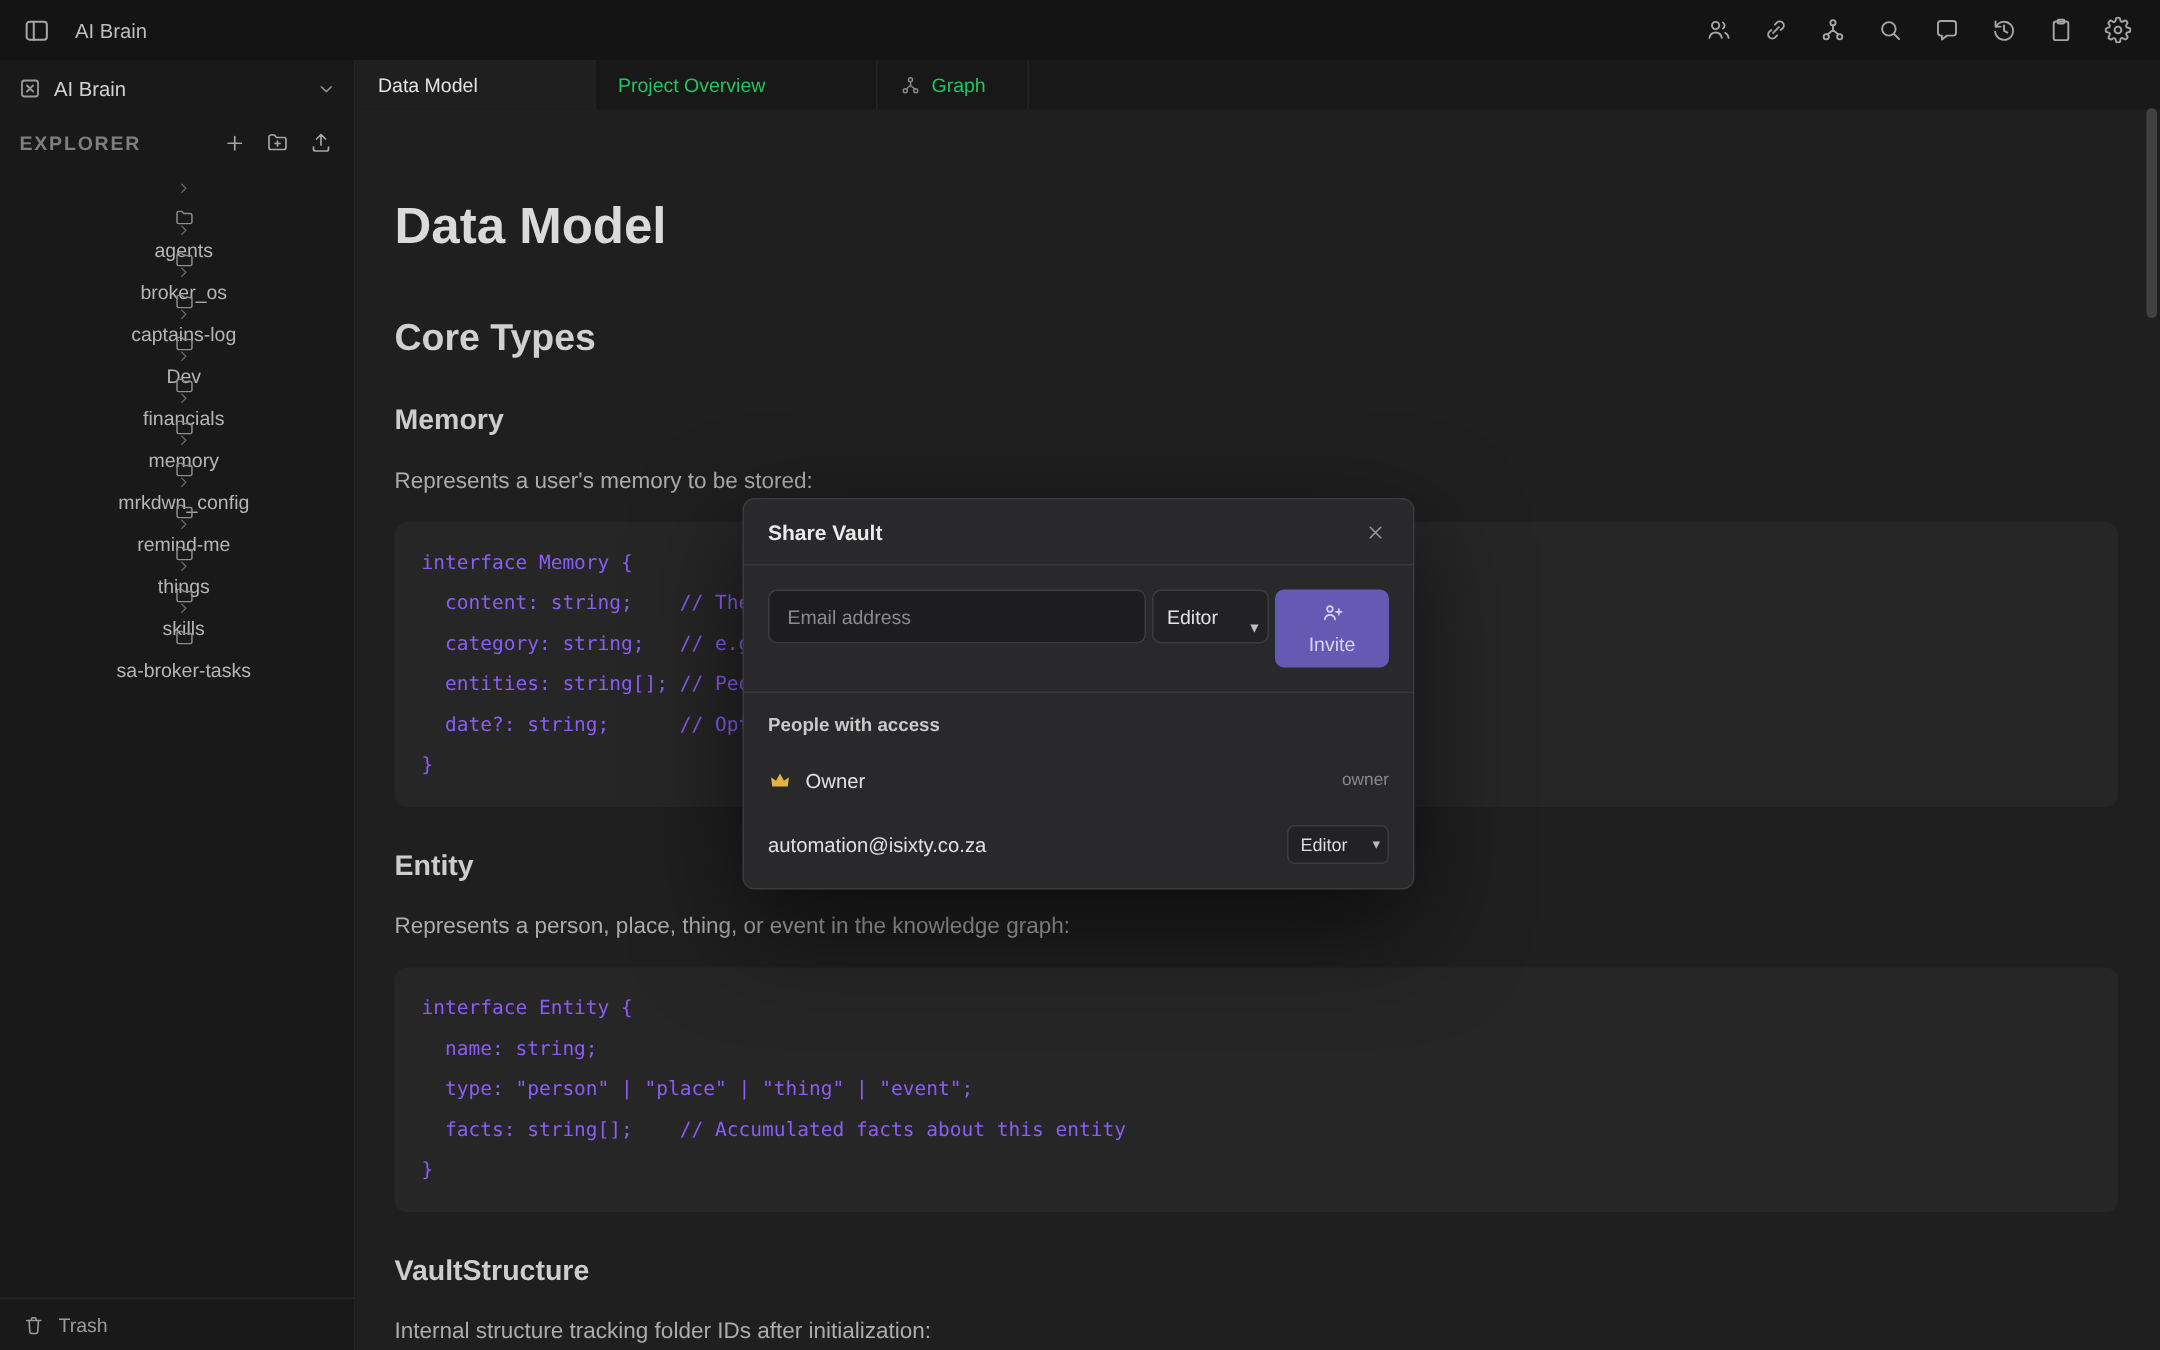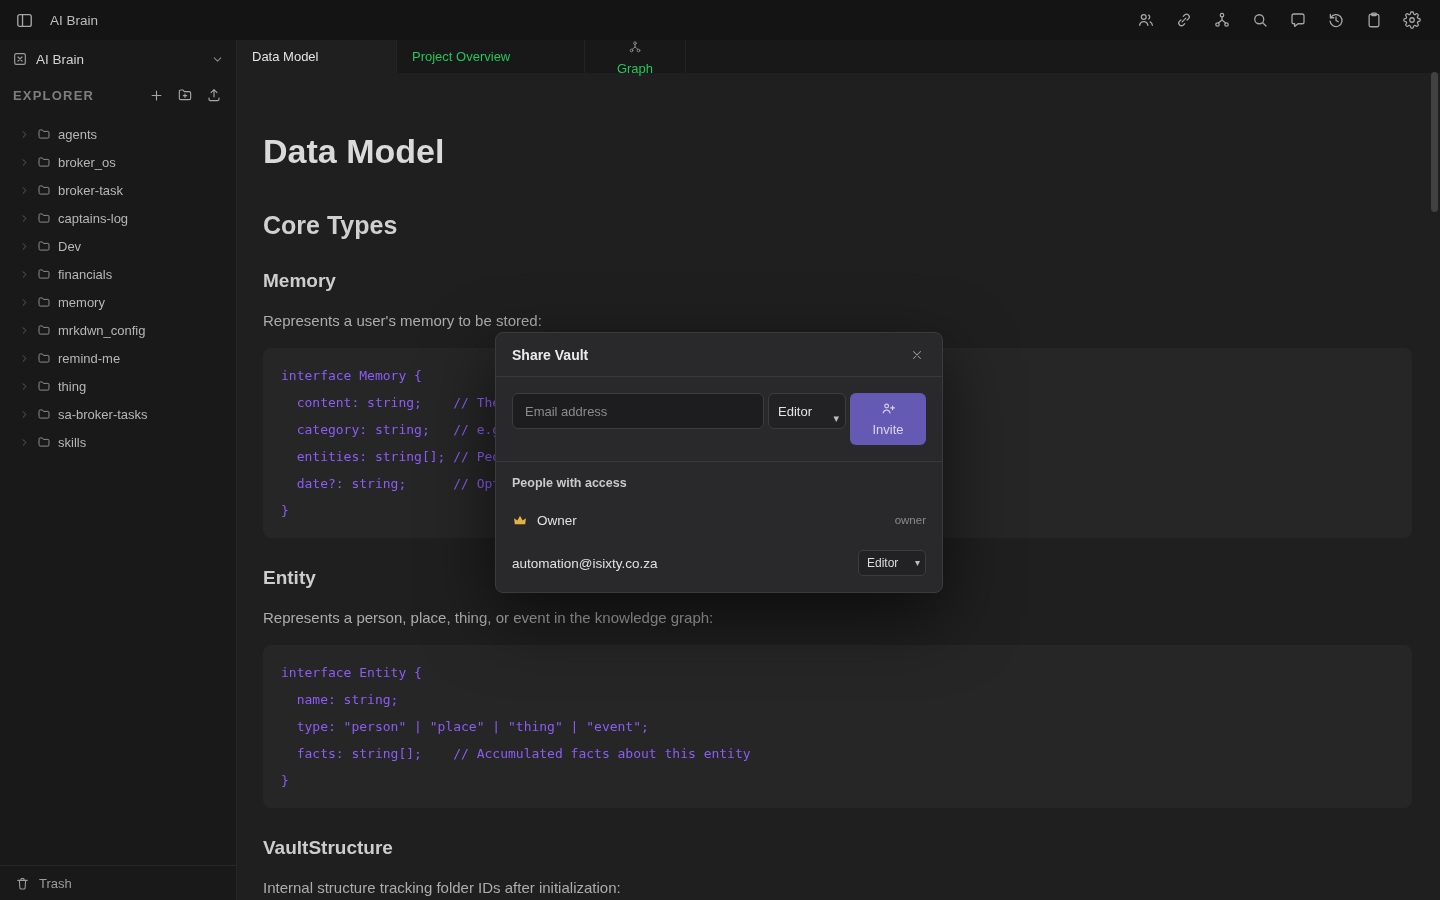--- a/index.html
+++ b/index.html
@@ -22,34 +22,34 @@
   .vault-row { height:38px; display:flex; align-items:center; padding:0 12px; gap:8px;
     color:#d2d2d2; font-size:13.5px; cursor:pointer; }
   .vault-ic { color:#9a9a9a; display:flex; }
   .vault-chev { margin-left:auto; color:#8a8a8a; display:flex; }
   .explorer-row { height:34px; display:flex; align-items:center; padding:0 13px; }
   .explorer-label { font-size:13px; letter-spacing:1.2px; font-weight:700; color:#7e7e7e; flex:1; }
   .explorer-actions { display:flex; gap:11px; color:#9a9a9a; }
   .explorer-actions .icon-btn { width:18px; height:18px; }
   .tree { padding-top:8px; }
   .tree-row { height:28px; display:flex; align-items:center; padding:0 10px 0 19px; gap:7px;
-    color:#b6b6b6; font-size:13px; cursor:pointer; }
+    color:#b6b6b6; font-size:13px; cursor:pointer;flex-direction:column; }
   .chev { color:#6e6e6e; display:flex; }
   .folder-ic { color:#8e8e8e; display:flex; }
   .trash-row { position:absolute; bottom:0; left:0; right:0; height:35px; border-top:1px solid #272727;
     display:flex; align-items:center; gap:9px; padding:0 15px; color:#9c9c9c; font-size:13px; cursor:pointer; }
 
   
   .main { position:fixed; left:237px; top:40px; right:0; bottom:0; background:#1f1f1f; overflow:hidden; }
   .tabbar { height:33px; background:#181818; display:flex; }
   .tab { display:flex; align-items:center; gap:7px; padding:0 15px; font-size:13px; color:#22c55e;
     border-right:1px solid #242424; cursor:pointer; }
   .tab:nth-child(1){ width:160px; }
   .tab:nth-child(2){ width:188px; }
-  .tab:nth-child(3){ width:101px;flex-direction:column; }
+  .tab:nth-child(3){ width:101px; }
   .tab.active { background:#1f1f1f; color:#e4e4e4; }
   .tab-ic { display:flex; color:#8a8a8a; }
 
   .doc { padding-left:26px; padding-right:28px; }
   .doc h1 { font-size:34px; line-height:41px; color:#dadada; margin-top:58px; font-weight:700; }
   .doc h2 { font-size:25px; line-height:31px; color:#d0d0d0; margin-top:38px; font-weight:700; }
   .doc h3 { font-size:19px; line-height:24px; color:#cdcdcd; margin-top:28px; font-weight:700; }
   .doc p.doc-p { font-size:15px; line-height:19px; color:#acacac; margin-top:18px; }
   .doc pre.code { background:#262626; border-radius:8px; margin-top:18px; padding:14px 18px;
     font-family:"DejaVu Sans Mono",monospace; font-size:13px; line-height:27px; color:#8b5cf6;
@@ -230,33 +230,20 @@
         <span class="chev">
           <svg width="11" height="11" viewBox="0 0 24 24" fill="none" stroke="currentColor" stroke-width="1.7" stroke-linecap="round" stroke-linejoin="round">
             <path d="M9 6l6 6-6 6"></path>
           </svg>
         </span>
         <span class="folder-ic">
           <svg width="14" height="14" viewBox="0 0 24 24" fill="none" stroke="currentColor" stroke-width="1.7" stroke-linecap="round" stroke-linejoin="round">
             <path d="M3.5 7a2 2 0 0 1 2-2H9l2 2.5h7.5a2 2 0 0 1 2 2V17a2 2 0 0 1-2 2h-13a2 2 0 0 1-2-2z"></path>
           </svg>
         </span>
-        <span class="tree-label">broker-task</span>
-      </div>
-      <div class="tree-row">
-        <span class="chev">
-          <svg width="11" height="11" viewBox="0 0 24 24" fill="none" stroke="currentColor" stroke-width="1.7" stroke-linecap="round" stroke-linejoin="round">
-            <path d="M9 6l6 6-6 6"></path>
-          </svg>
-        </span>
-        <span class="folder-ic">
-          <svg width="14" height="14" viewBox="0 0 24 24" fill="none" stroke="currentColor" stroke-width="1.7" stroke-linecap="round" stroke-linejoin="round">
-            <path d="M3.5 7a2 2 0 0 1 2-2H9l2 2.5h7.5a2 2 0 0 1 2 2V17a2 2 0 0 1-2 2h-13a2 2 0 0 1-2-2z"></path>
-          </svg>
-        </span>
         <span class="tree-label">captains-log</span>
       </div>
       <div class="tree-row">
         <span class="chev">
           <svg width="11" height="11" viewBox="0 0 24 24" fill="none" stroke="currentColor" stroke-width="1.7" stroke-linecap="round" stroke-linejoin="round">
             <path d="M9 6l6 6-6 6"></path>
           </svg>
         </span>
         <span class="folder-ic">
           <svg width="14" height="14" viewBox="0 0 24 24" fill="none" stroke="currentColor" stroke-width="1.7" stroke-linecap="round" stroke-linejoin="round">
@@ -321,47 +308,47 @@
         <span class="chev">
           <svg width="11" height="11" viewBox="0 0 24 24" fill="none" stroke="currentColor" stroke-width="1.7" stroke-linecap="round" stroke-linejoin="round">
             <path d="M9 6l6 6-6 6"></path>
           </svg>
         </span>
         <span class="folder-ic">
           <svg width="14" height="14" viewBox="0 0 24 24" fill="none" stroke="currentColor" stroke-width="1.7" stroke-linecap="round" stroke-linejoin="round">
             <path d="M3.5 7a2 2 0 0 1 2-2H9l2 2.5h7.5a2 2 0 0 1 2 2V17a2 2 0 0 1-2 2h-13a2 2 0 0 1-2-2z"></path>
           </svg>
         </span>
-        <span class="tree-label">thing</span>
+        <span class="tree-label">things</span>
+      </div>
+      <div class="tree-row">
+        <span class="chev">
+          <svg width="11" height="11" viewBox="0 0 24 24" fill="none" stroke="currentColor" stroke-width="1.7" stroke-linecap="round" stroke-linejoin="round">
+            <path d="M9 6l6 6-6 6"></path>
+          </svg>
+        </span>
+        <span class="folder-ic">
+          <svg width="14" height="14" viewBox="0 0 24 24" fill="none" stroke="currentColor" stroke-width="1.7" stroke-linecap="round" stroke-linejoin="round">
+            <path d="M3.5 7a2 2 0 0 1 2-2H9l2 2.5h7.5a2 2 0 0 1 2 2V17a2 2 0 0 1-2 2h-13a2 2 0 0 1-2-2z"></path>
+          </svg>
+        </span>
+        <span class="tree-label">skills</span>
       </div>
       <div class="tree-row">
         <span class="chev">
           <svg width="11" height="11" viewBox="0 0 24 24" fill="none" stroke="currentColor" stroke-width="1.7" stroke-linecap="round" stroke-linejoin="round">
             <path d="M9 6l6 6-6 6"></path>
           </svg>
         </span>
         <span class="folder-ic">
           <svg width="14" height="14" viewBox="0 0 24 24" fill="none" stroke="currentColor" stroke-width="1.7" stroke-linecap="round" stroke-linejoin="round">
             <path d="M3.5 7a2 2 0 0 1 2-2H9l2 2.5h7.5a2 2 0 0 1 2 2V17a2 2 0 0 1-2 2h-13a2 2 0 0 1-2-2z"></path>
           </svg>
         </span>
         <span class="tree-label">sa-broker-tasks</span>
-      </div>
-      <div class="tree-row">
-        <span class="chev">
-          <svg width="11" height="11" viewBox="0 0 24 24" fill="none" stroke="currentColor" stroke-width="1.7" stroke-linecap="round" stroke-linejoin="round">
-            <path d="M9 6l6 6-6 6"></path>
-          </svg>
-        </span>
-        <span class="folder-ic">
-          <svg width="14" height="14" viewBox="0 0 24 24" fill="none" stroke="currentColor" stroke-width="1.7" stroke-linecap="round" stroke-linejoin="round">
-            <path d="M3.5 7a2 2 0 0 1 2-2H9l2 2.5h7.5a2 2 0 0 1 2 2V17a2 2 0 0 1-2 2h-13a2 2 0 0 1-2-2z"></path>
-          </svg>
-        </span>
-        <span class="tree-label">skills</span>
       </div>
     </div>
 
   <div class="trash-row">
     <span>
       <svg width="15" height="15" viewBox="0 0 24 24" fill="none" stroke="currentColor" stroke-width="1.7" stroke-linecap="round" stroke-linejoin="round">
           <path d="M4.5 7h15M9.5 7V5.5A1.5 1.5 0 0 1 11 4h2a1.5 1.5 0 0 1 1.5 1.5V7M7 7l.8 12a2 2 0 0 0 2 1.8h4.4a2 2 0 0 0 2-1.8L17 7"></path>
         </svg>
     </span>
     <span>Trash</span>

